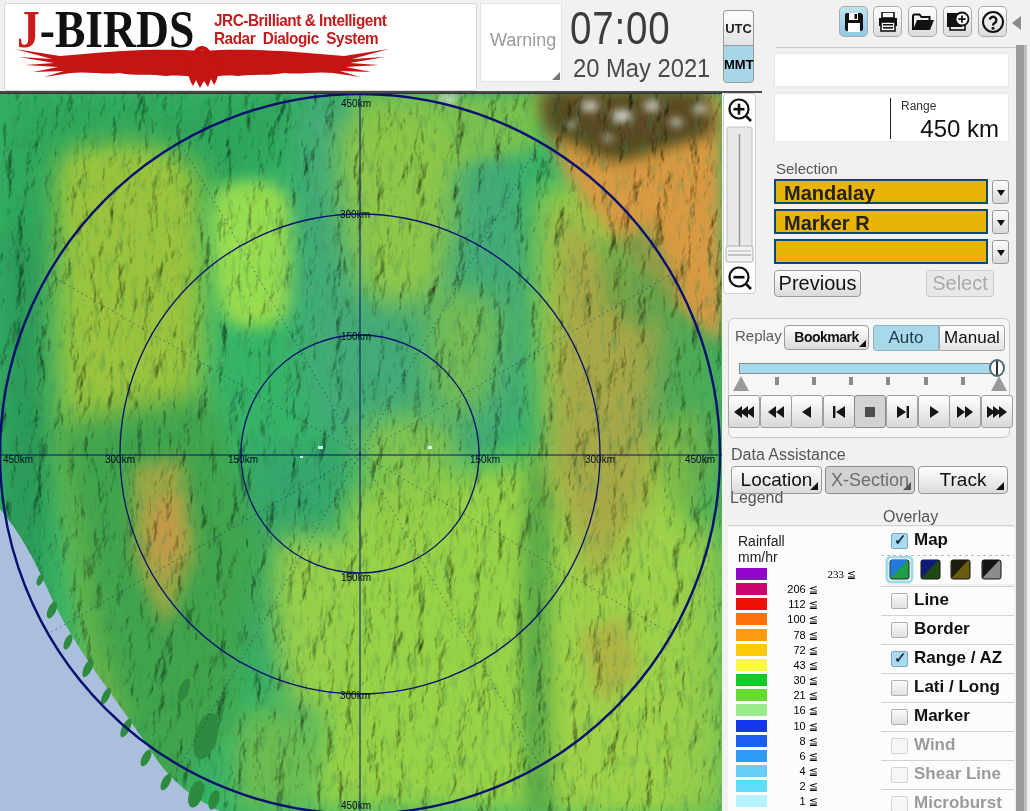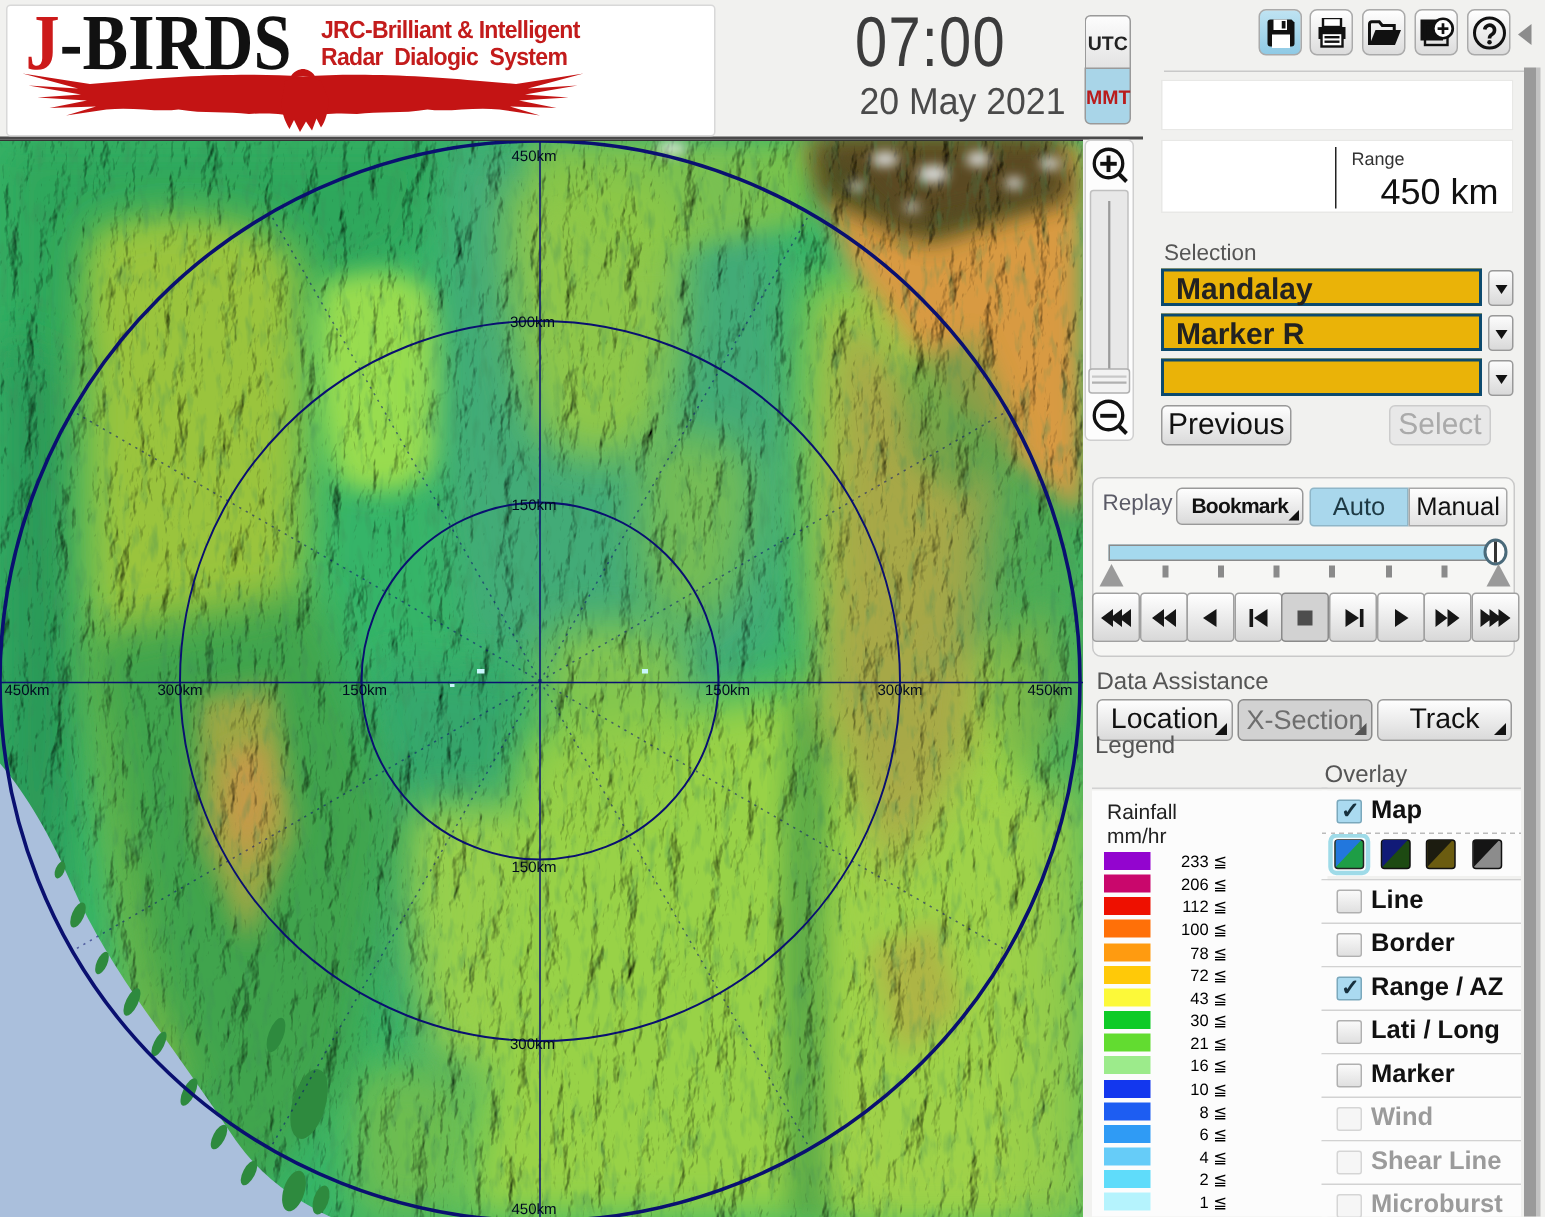--- a/index.html
+++ b/index.html
@@ -22,21 +22,21 @@
     border-left:8px solid transparent;border-bottom:8px solid #777;}
   #time{position:absolute;left:570px;top:0px;font-size:47px;color:#3c3c3c;letter-spacing:1px;
     transform:scale(0.82,1);transform-origin:left top;}
   #date{position:absolute;left:573px;top:54px;font-size:25px;color:#4a4a4a;
     transform:scale(0.95,1);transform-origin:left top;}
   #utc{position:absolute;left:723px;top:10px;width:31px;height:36px;background:linear-gradient(#fdfdfd,#e2e2e2);
     border:1px solid #9a9a9a;border-bottom:none;border-radius:4px 4px 0 0;
     text-align:center;line-height:36px;font-weight:bold;font-size:13px;color:#222;box-sizing:border-box;}
   #mmt{position:absolute;left:723px;top:45px;width:31px;height:38px;background:#a9d5e8;
     border:1px solid #9a9a9a;border-radius:0 0 4px 4px;
-    text-align:center;line-height:38px;font-weight:bold;font-size:13px;color:#b91c1c;box-sizing:border-box;}
+    text-align:center;line-height:38px;font-weight:bold;font-size:13px;color:#000000;box-sizing:border-box;}
   .tbtn{position:absolute;top:6px;width:29px;height:31px;border:1px solid #aaa;border-radius:5px;
     background:linear-gradient(#ffffff,#dcdcdc);box-sizing:border-box;}
   .tbtn.sel{background:linear-gradient(#bfe3f2,#8fcae5);}
   #tline{position:absolute;left:776px;top:47px;width:246px;height:1px;background:#c9c9c9;}
   #collapse{position:absolute;left:1012px;top:16px;width:0;height:0;
     border-top:7px solid transparent;border-bottom:7px solid transparent;border-right:9px solid #8c8c8c;}
   
   #scrollstrip{position:absolute;left:1016px;top:45px;width:11px;height:766px;background:linear-gradient(90deg,#9a9a9a 0 8px,#c2c2c2 8px 11px);}
   .wbox{position:absolute;background:#fff;border:1px solid #e8e8e6;box-sizing:border-box;}
   #dmh{left:774px;top:53px;width:235px;height:34px;}
@@ -81,20 +81,24 @@
   <svg id="eagle" class="abs" style="left:14px;top:46px;" width="390" height="44" viewBox="0 0 390 44">
     <g fill="#c41414">
       <path id="wingL" d="M188,5 C150,2 100,5 70,8 L46,10
         L1,3 L38,13 L5,11 L40,17 L11,19 L44,21 L19,26 L50,25 L30,31 L57,27
         C75,25 90,29 105,27 C122,30 138,28 152,30 C166,29 176,30 183,32 L188,32 Z"></path>
       <use href="#wingL" transform="translate(376,0) scale(-1,1)"></use>
       <path d="M179,7 C181,1 186,0 188,0 C190,0 195,1 197,7 C192,4 184,4 179,7 Z"></path>
       <path d="M176,8 C182,5 194,5 200,8 L205,20 C205,28 203,35 200,39 L197,33 L194,41 L190,35 L186,42 L182,34 L179,40 C176,35 173,28 174,20 Z"></path>
     </g>
   </svg>
+  <div id="warnbox">
+      <span>Warning</span>
+      <div id="warncorner"></div>
+    </div>
   <div id="time">07:00</div>
   <div id="date">20 May 2021</div>
   <div id="utc">UTC</div>
   <div id="mmt">MMT</div>
   <div id="tline"></div>
   <div id="collapse"></div>
   <div class="tbtn sel" style="left:839px;">
       <svg width="20" height="20" viewBox="0 0 20 20" style="position:absolute;left:4px;top:5px;">
     <path d="M1,3 a2,2 0 0 1 2,-2 l14,0 2,2 0,14 a2,2 0 0 1 -2,2 l-14,0 a2,2 0 0 1 -2,-2 z" fill="#111"></path>
     <rect x="5" y="1" width="9" height="7" fill="#fff"></rect>
@@ -393,21 +397,21 @@
 <div class="pbtn" style="left:918px;top:466px;width:90px;height:28px;font-size:19px;line-height:26px;">Track<span style="position:absolute;right:3px;bottom:3px;width:0;height:0;border-left:8px solid transparent;border-bottom:8px solid #111;"></span></div>
 <div id="da-lab" class="abs" style="left:731px;top:446px;font-size:16px;color:#555;">Data Assistance</div>
 <div id="legend">
   <div class="abs" style="left:730px;top:489px;font-size:16px;color:#555;">Legend</div>
   <div class="sep" style="left:728px;top:525px;width:157px;"></div>
   <div class="abs" style="left:728px;top:527px;width:157px;height:284px;background:#fcfcfc;"></div>
   <div class="abs" style="left:738px;top:533px;font-size:14px;color:#222;">Rainfall</div>
   <div class="abs" style="left:738px;top:549px;font-size:14px;color:#222;">mm/hr</div>
   <div id="swatches">
       <div class="swrow" style="top:568px;background:#9305cf;"></div>
-      <div class="swlab" style="left:746px;top:568px;">233 ≦</div>
+      <div class="swlab" style="left:784px;top:568px;font-family:Liberation Serif, serif;">233 ≦</div>
       <div class="swrow" style="top:583px;background:#c9076c;"></div>
       <div class="swlab" style="left:746px;top:583px;">206 ≦</div>
       <div class="swrow" style="top:598px;background:#ee1000;"></div>
       <div class="swlab" style="left:746px;top:598px;">112 ≦</div>
       <div class="swrow" style="top:613px;background:#ff7008;"></div>
       <div class="swlab" style="left:746px;top:613px;">100 ≦</div>
       <div class="swrow" style="top:629px;background:#ff9b10;"></div>
       <div class="swlab" style="left:746px;top:629px;">78 ≦</div>
       <div class="swrow" style="top:644px;background:#ffc908;"></div>
       <div class="swlab" style="left:746px;top:644px;">72 ≦</div>

